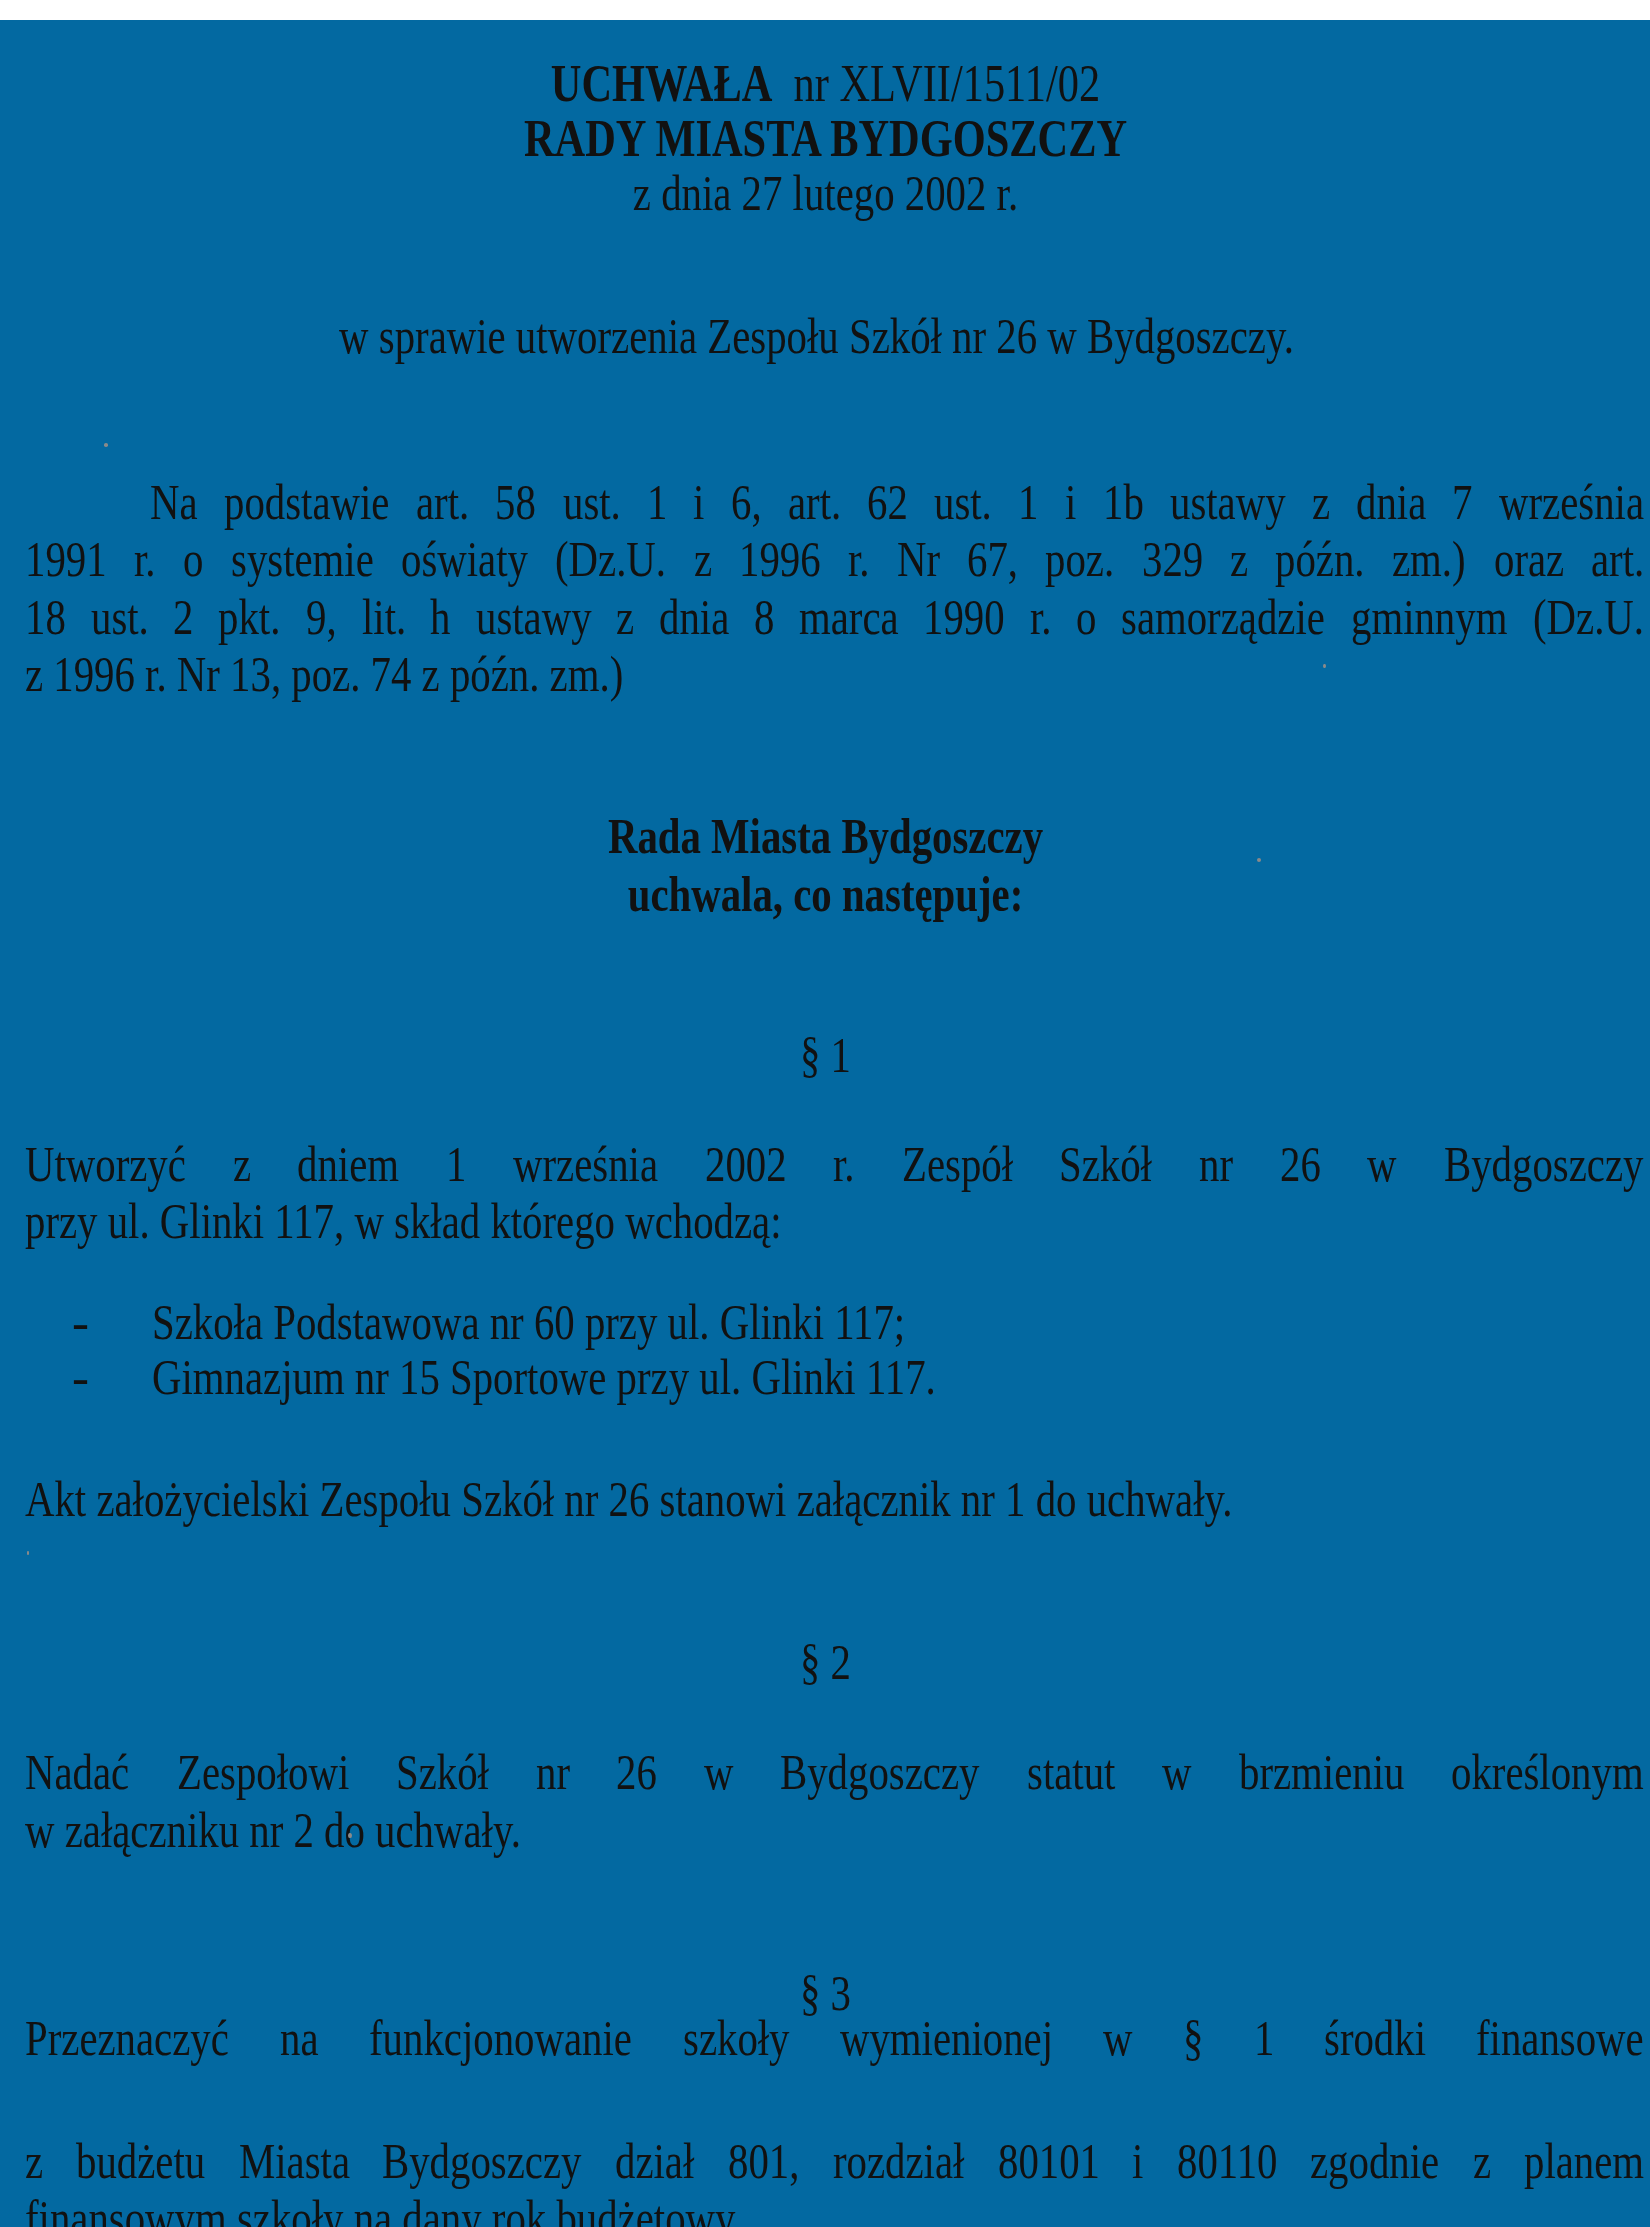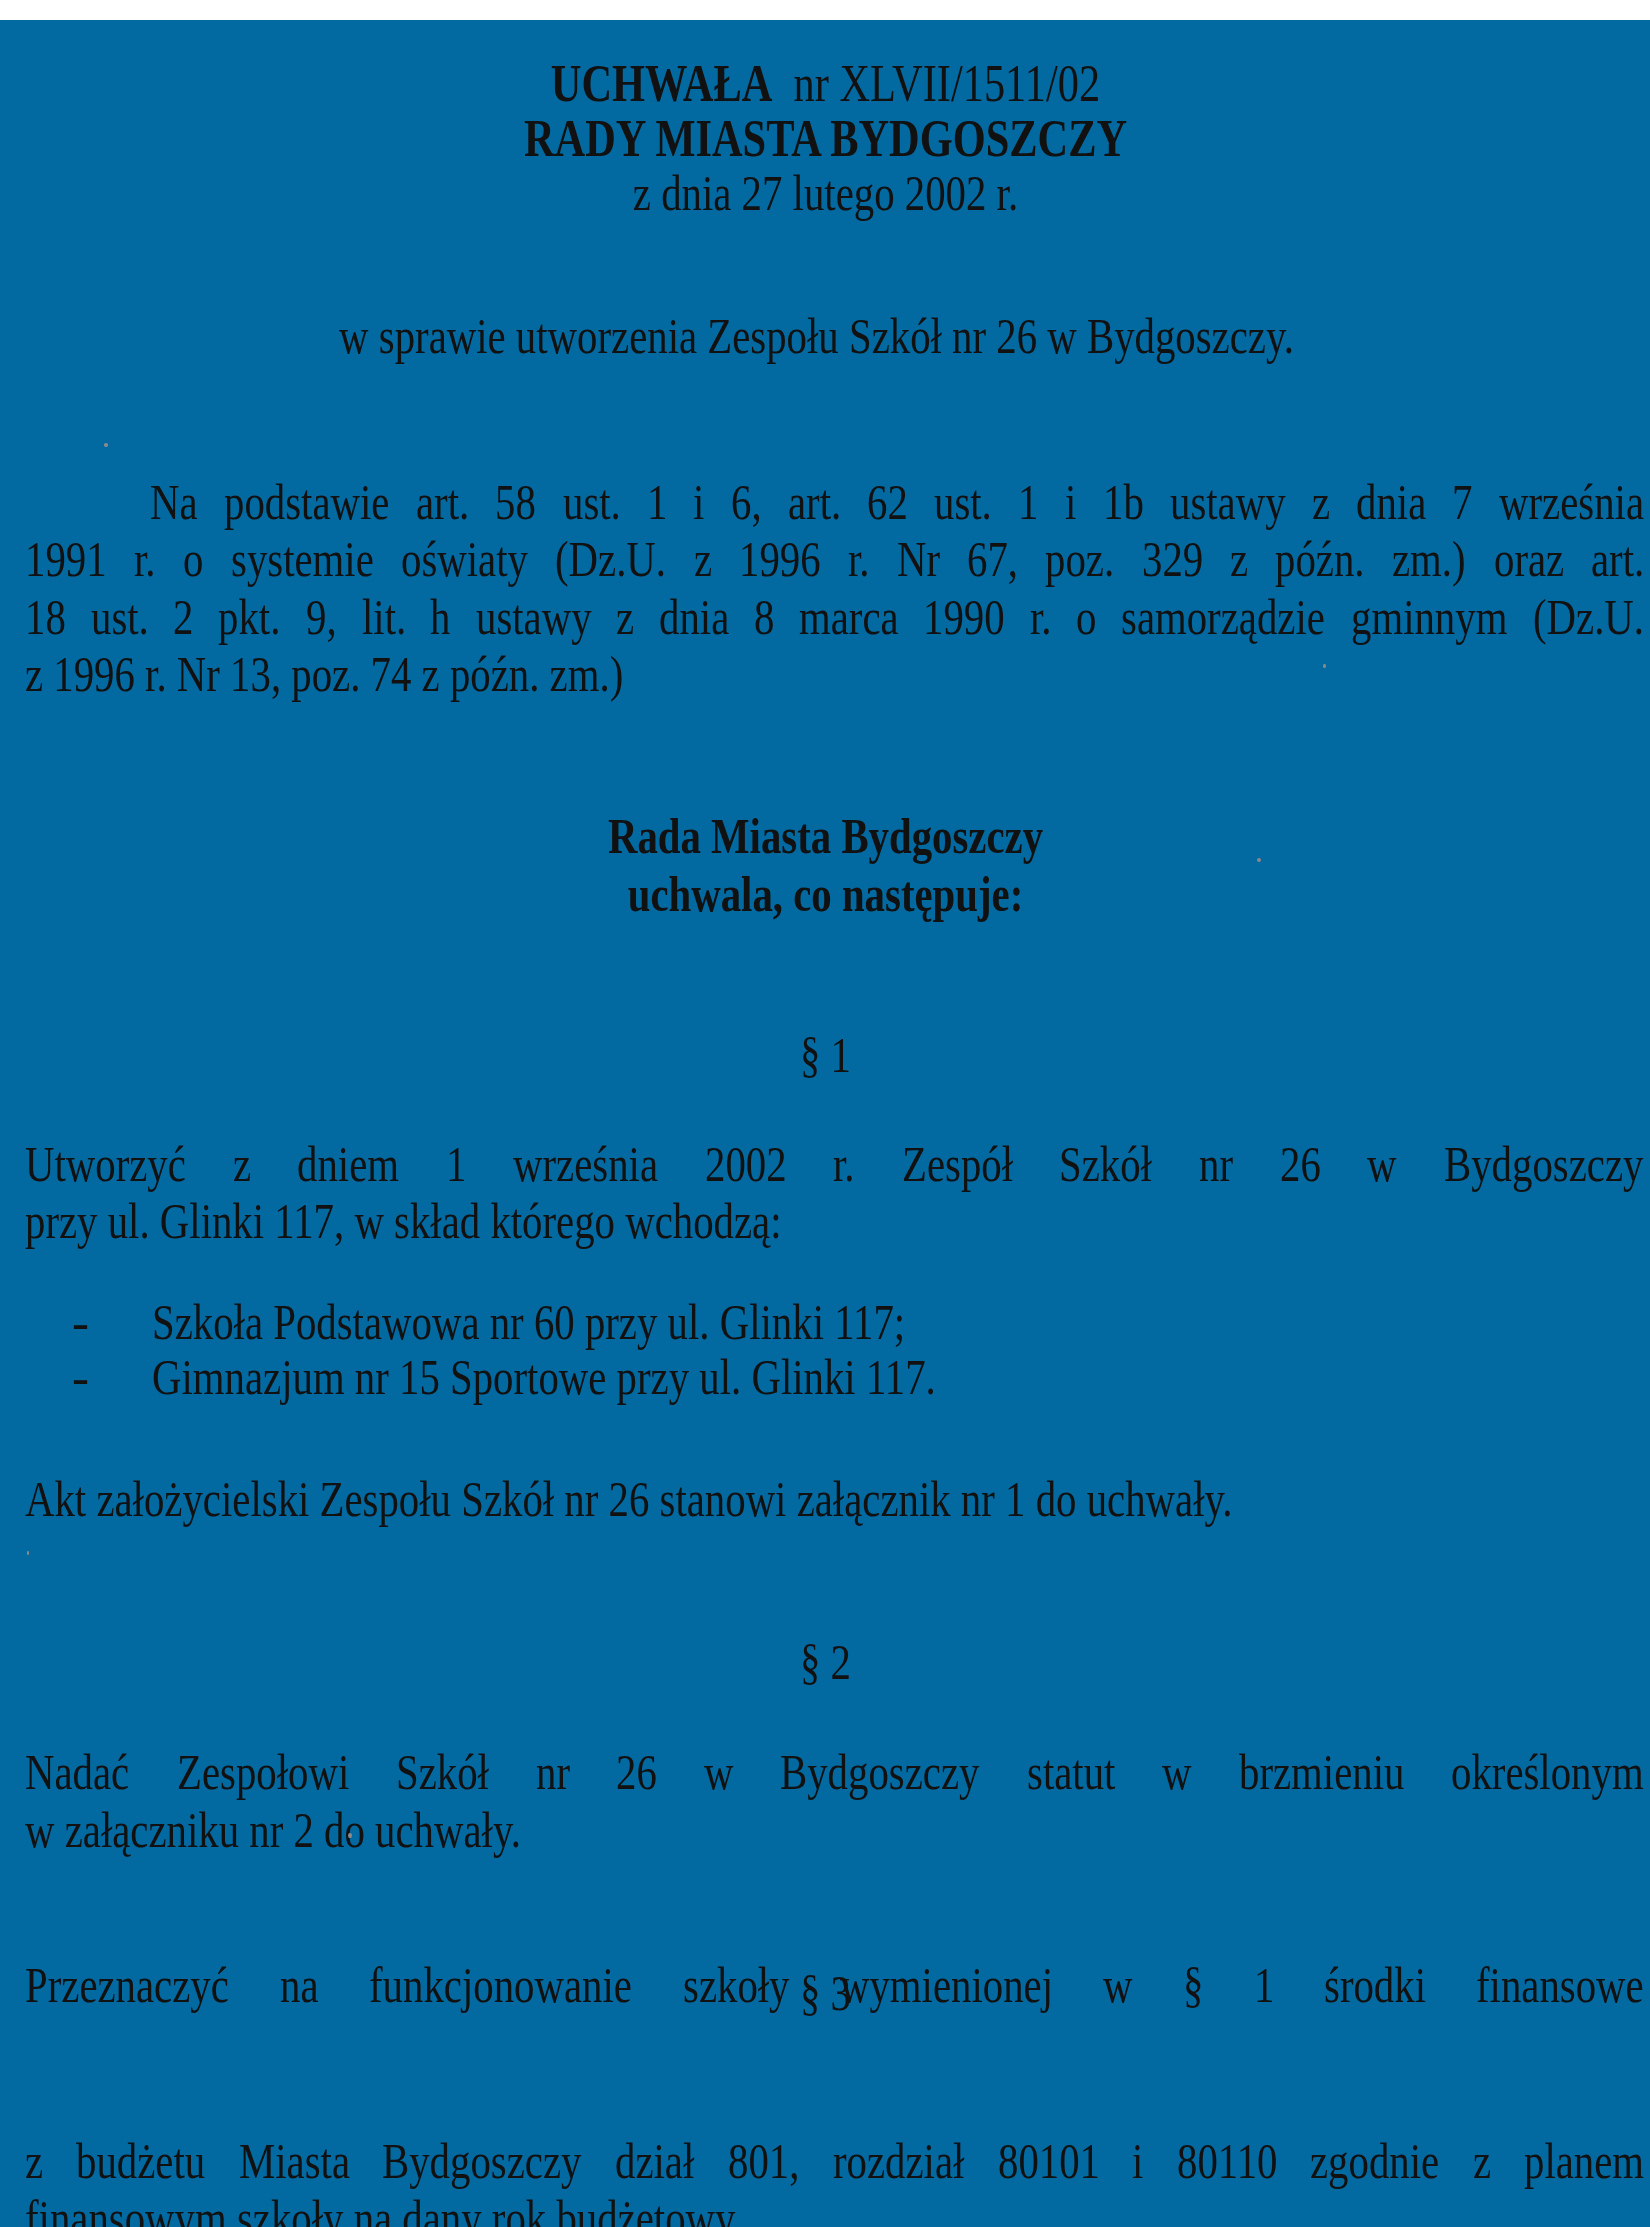--- a/index.html
+++ b/index.html
@@ -194,21 +194,21 @@
         <span class="w" style="width: 89px; transform: scaleX(0.8); transform-origin: left top;">statut</span>
         <span class="w" style="width: 30px; transform: scaleX(0.8); transform-origin: left top;">w</span>
         <span class="w" style="width: 166px; transform: scaleX(0.8); transform-origin: left top;">brzmieniu</span>
         <span class="w" style="width: 193px; transform: scaleX(0.8); transform-origin: left top;">określonym</span>
       </div>
     <div class="line" style="top:1785px; left:25px;">w załączniku nr 2 do uchwały.</div>
   </div>
 
   <div>
     <div class="line center" style="top:1948px;">§ 3</div>
-    <div class="justify-line" style="top:1940px;font-family:Liberation Serif, serif;">
+    <div class="justify-line" style="top:1993px;font-family:Liberation Serif, serif;">
         <span class="w" style="width: 205px; transform: scaleX(0.8); transform-origin: left top;">Przeznaczyć</span>
         <span class="w" style="width: 39px; transform: scaleX(0.8); transform-origin: left top;">na</span>
         <span class="w" style="width: 264px; transform: scaleX(0.8); transform-origin: left top;">funkcjonowanie</span>
         <span class="w" style="width: 107px; transform: scaleX(0.8); transform-origin: left top;">szkoły</span>
         <span class="w" style="width: 214px; transform: scaleX(0.8); transform-origin: left top;">wymienionej</span>
         <span class="w" style="width: 30px; transform: scaleX(0.8); transform-origin: left top;">w</span>
         <span class="w" style="width: 20.5px; transform: scaleX(0.8); transform-origin: left top;">§</span>
         <span class="w" style="width: 20.5px; transform: scaleX(0.8); transform-origin: left top;">1</span>
         <span class="w" style="width: 102px; transform: scaleX(0.8); transform-origin: left top;">środki</span>
         <span class="w" style="width: 168px; transform: scaleX(0.8); transform-origin: left top;">finansowe</span>

